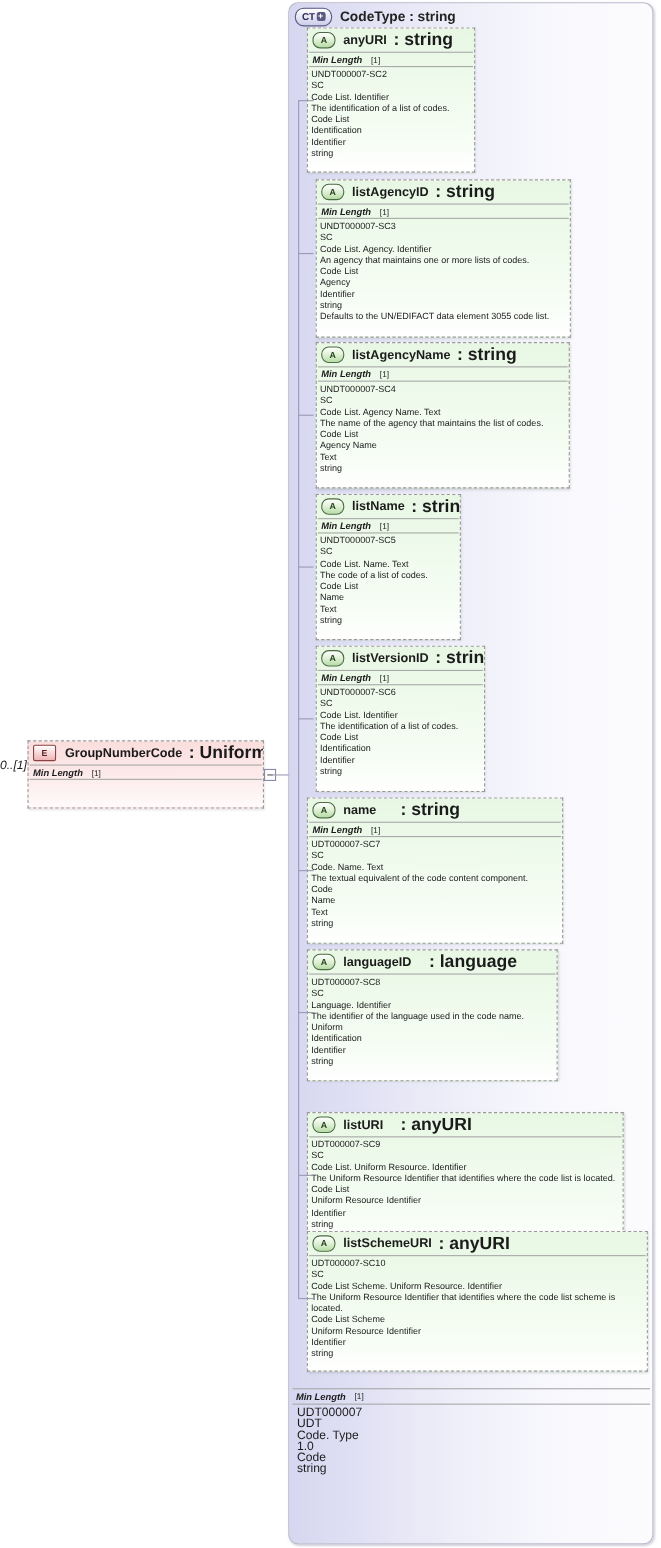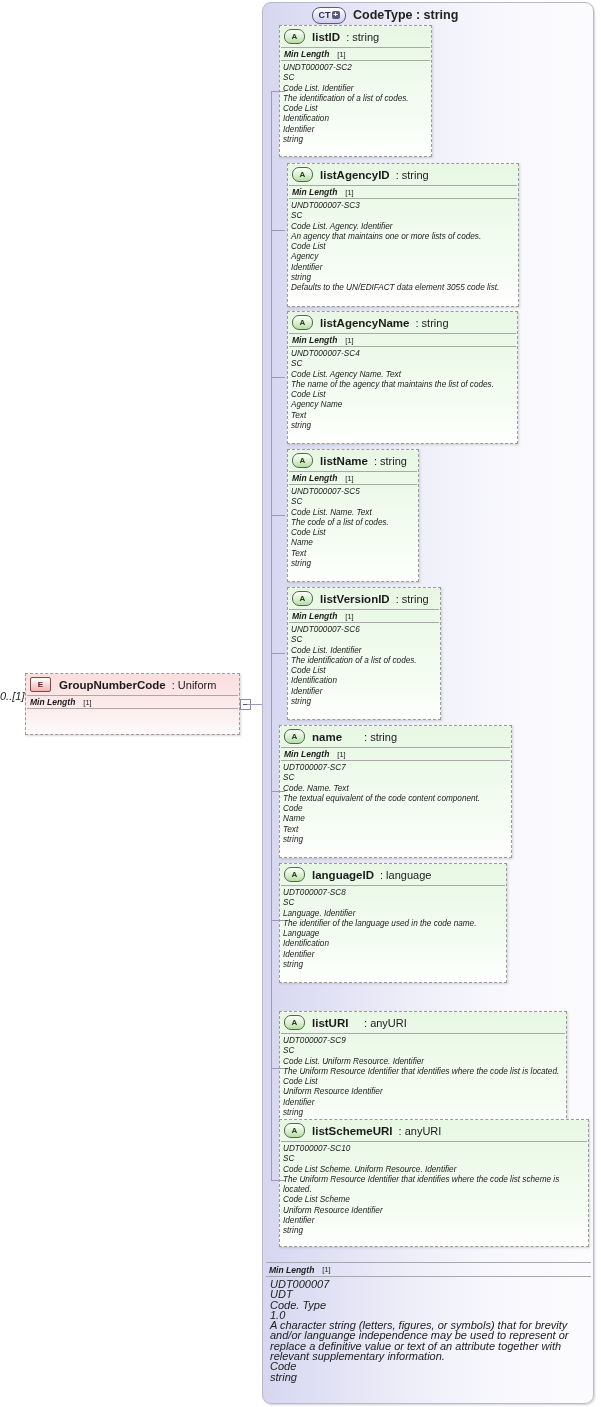--- a/index.html
+++ b/index.html
@@ -40,21 +40,20 @@
     width: 32px; height: 15px;
     border: 1px solid #5a5a80;
     border-radius: 8px;
     background: linear-gradient(to bottom, #ffffff 0%, #e4e4f3 55%, #ccccea 100%);
     display: flex; align-items: center; justify-content: center;
     font-size: 9px; font-weight: bold;
     color: #2a2a55;
     letter-spacing: 0px;
     line-height: 1;
     flex: none;
-    margin-left: 44px;
   }
   .ct-badge .plus {
     display:inline-block;
     width: 8px; height: 8px;
     margin-left: 1px;
     border-radius: 2px;
     background: #5a5a80;
     color: #fff;
     font-size: 8px;
     line-height: 8px;
@@ -138,22 +137,22 @@
     flex: none;
   }
   .attr-name {
     margin-left: 7px;
     font-size: 11.5px;
     font-weight: bold;
     color: #1b1b1b;
     white-space: pre;
   }
   .attr-type {
-    font-size: 11px;
-    font-weight: normal;
+    font-size: 16px;
+    font-weight: bold;
     color: #1b1b1b;
     white-space: pre;
   }
   .facet-row {
     border-top: 1px solid #a8a8a8;
     border-bottom: 1px solid #a8a8a8;
     height: 14px;
     display: flex;
     align-items: center;
     padding-left: 3px;
@@ -167,21 +166,20 @@
     color: #1b1b1b;
   }
   .facet-card {
     font-size: 7.5px;
     color: #1b1b1b;
     margin-left: 8px;
   }
   .doc-block {
     padding: 2px 3px 2px 3px;
     font-size: 8.2px;
-    font-style: italic;
     color: #1b1b1b;
     line-height: 10.3px;
   }
   .doc-block div { white-space: normal; }
   .no-facet-sep {
     border-top: 1px solid #a8a8a8;
     margin: 0 1px;
     height: 0;
   }
 
@@ -276,33 +274,32 @@
   <div id="ct-footer">
     <div class="facet-row">
       <span class="facet-name">Min Length</span>
       <span class="facet-card">[1]</span>
     </div>
     <div class="doc-block" id="ct-footer-doc">
         <div>UDT000007</div>
         <div>UDT</div>
         <div>Code. Type</div>
         <div>1.0</div>
-        <div>A character string (letters, figures, or symbols) that for brevity and/or languange independence may be used to represent or replace a definitive value or text of an attribute together with relevant supplementary information.</div>
         <div>Code</div>
         <div>string</div>
       </div>
   </div>
 
 </div>
 
 <div id="attr-layer">
     <div class="attr-box" style="left: 279px; top: 25px; width: 153px; height: 132px;">
       <div class="attr-head">
         <span class="a-badge">A</span>
-        <span class="attr-name">listID</span>
+        <span class="attr-name">anyURI</span>
         <span class="attr-type" style="margin-left: 6px;">: string</span>
       </div>
       <div class="facet-row">
         <span class="facet-name">Min Length</span>
         <span class="facet-card">[1]</span>
       </div>
       <div class="doc-block">
         <div>UNDT000007-SC2</div>
         <div>SC</div>
         <div>Code List. Identifier</div>
@@ -416,29 +413,29 @@
         <div>Code</div>
         <div>Name</div>
         <div>Text</div>
         <div>string</div>
       </div>
     </div>
     <div class="attr-box" style="left: 279px; top: 863px; width: 228px; height: 120px;">
       <div class="attr-head">
         <span class="a-badge">A</span>
         <span class="attr-name">languageID</span>
-        <span class="attr-type" style="margin-left: 6px; text-align: center;">: language</span>
+        <span class="attr-type" style="margin-left: 16px; text-align: center;">: language</span>
       </div>
       <div class="no-facet-sep"></div>
       <div class="doc-block">
         <div>UDT000007-SC8</div>
         <div>SC</div>
         <div>Language. Identifier</div>
         <div>The identifier of the language used in the code name.</div>
-        <div>Language</div>
+        <div>Uniform</div>
         <div>Identification</div>
         <div>Identifier</div>
         <div>string</div>
       </div>
     </div>
     <div class="attr-box" style="left: 279px; top: 1011px; width: 288px; height: 122px;">
       <div class="attr-head">
         <span class="a-badge">A</span>
         <span class="attr-name">listURI   </span>
         <span class="attr-type" style="margin-left: 6px;">: anyURI</span>

